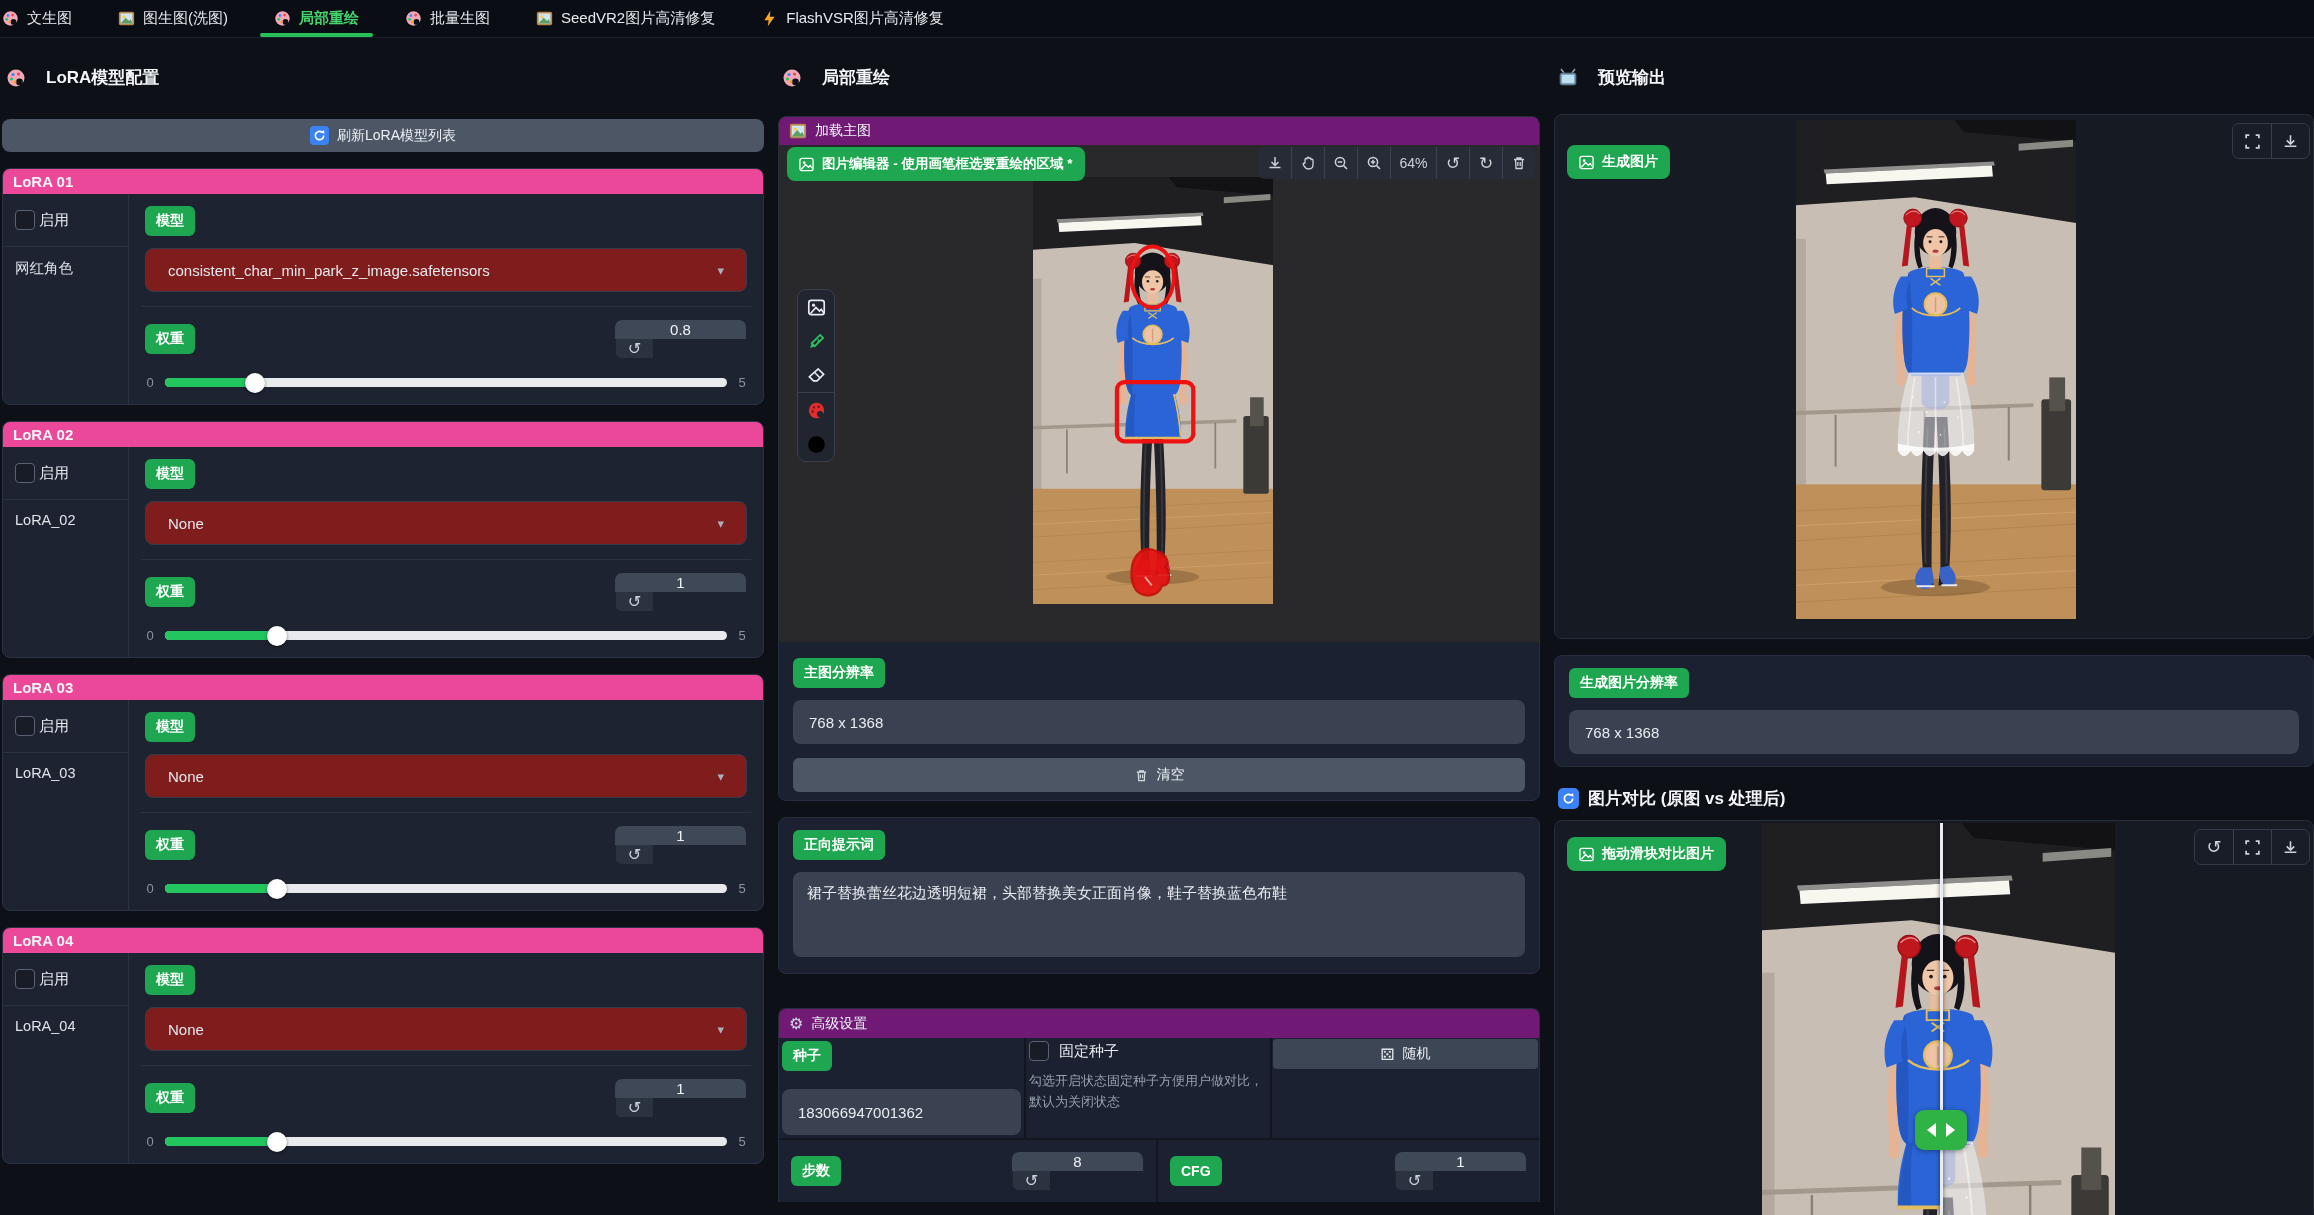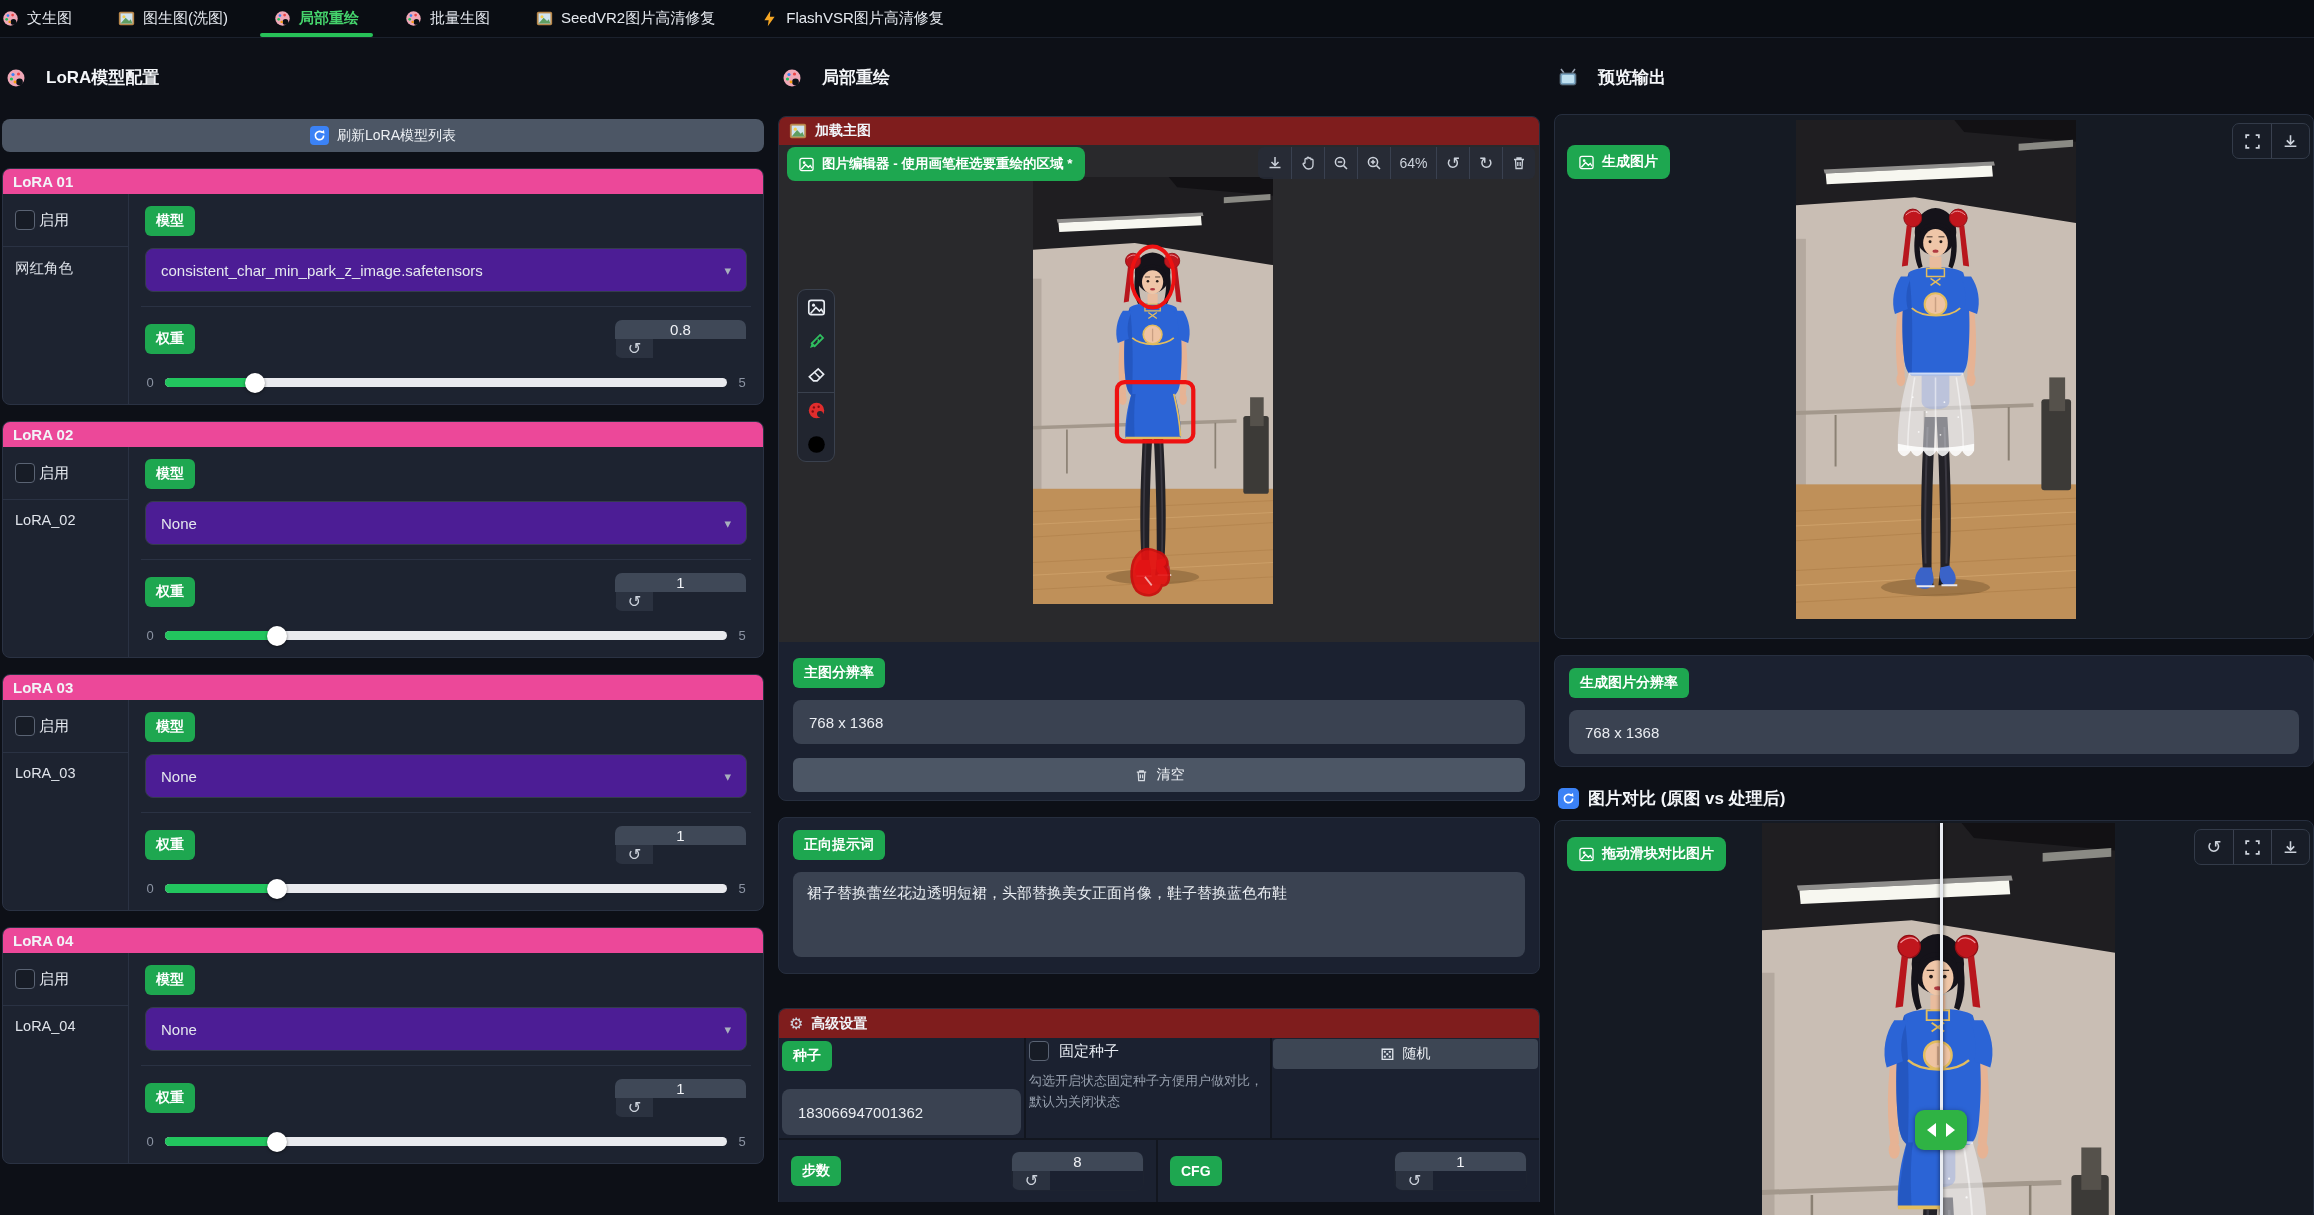--- a/index.html
+++ b/index.html
@@ -25,22 +25,22 @@
           display:flex; gap:14px; padding-left:2px; }
   .col { overflow:hidden; }
   .col-left   { width:762px; flex:0 0 762px; }
   .col-mid    { width:762px; flex:0 0 762px; }
   .col-right  { flex:1 1 auto; min-width:0; }
   .coltitle { display:flex; align-items:center; gap:20px; padding:20px 0 14px 4px;
               font-size:17px; font-weight:bold; color:#f4f6f9; }
   .coltitle svg { width:20px; height:20px; }
   
   .panel { background:#1b2130; border:1px solid #262e3e; border-radius:8px; }
-  .hdrbar { background:#7f1d1d; display:flex; align-items:center; gap:8px;
-            padding:5px 10px; font-size:14px; font-weight:bold; color:#f0f3f7;
+  .hdrbar { background:#701a75; display:flex; align-items:center; gap:8px;
+            padding:5px 10px; font-size:14px; font-weight:normal; color:#f0f3f7;
             border-radius:7px 7px 0 0; }
   .badge { display:inline-flex; align-items:center; height:30px; padding:0 11px;
            background:#1ea750; color:#fff; font-size:14px; font-weight:bold;
            border-radius:6px; white-space:nowrap; }
   .graybtn { display:flex; align-items:center; justify-content:center; gap:8px;
              background:#4c5665; color:#edf0f4; font-size:14px; border-radius:8px;
              cursor:pointer; }
   .valuebox { background:#3a4251; border-radius:8px; height:44px; display:flex;
               align-items:center; padding:0 16px; font-size:15px; color:#eaedf2; }
   .checkbox { width:20px; height:20px; border:1.5px solid #5a6373; border-radius:4px;
@@ -53,22 +53,22 @@
                 display:flex; align-items:center; justify-content:center;
                 color:#cdd3dc; font-size:16px; cursor:pointer; }
   .sliderrow { display:flex; align-items:center; gap:10px; }
   .sliderrow .endlab { font-size:13px; color:#8b93a2; width:10px; text-align:center; }
   .sl-track { position:relative; flex:1; height:9px; border-radius:5px; background:#e9eaee; }
   .sl-fill  { position:absolute; left:0; top:0; bottom:0; background:#22c55e;
               border-radius:5px 0 0 5px; }
   .sl-thumb { position:absolute; top:50%; width:20px; height:20px; border-radius:50%;
               background:#ffffff; box-shadow:0 1px 3px rgba(0,0,0,.5);
               transform:translateY(-50%); cursor:pointer; }
-  .ddl { margin-top:12px; height:44px; background:#4c1d95; border:1px solid #343c4b;
-         border-radius:8px; display:flex; align-items:center; padding:0 15px;
+  .ddl { margin-top:12px; height:44px; background:#7f1d1d; border:1px solid #343c4b;
+         border-radius:8px; display:flex; align-items:center; padding:0 22px;
          font-size:15px; color:#e4e8ee; cursor:pointer; }
   .ddl .cart { margin-left:auto; color:#a8b0bd; font-size:13px; }
   .iconbtn { display:flex; align-items:center; justify-content:center; cursor:pointer; }
   .icongroup { position:absolute; display:flex; align-items:center;
                background:rgba(28,33,43,.55); border:1px solid #333b49; border-radius:7px; }
   .icongroup .iconbtn { width:38px; height:34px; }
   .icongroup .iconbtn + .iconbtn { border-left:1px solid #3a4150; }
   .icongroup svg { width:17px; height:17px; }
   
   .refreshbtn { margin-top:16px; height:33px; }

